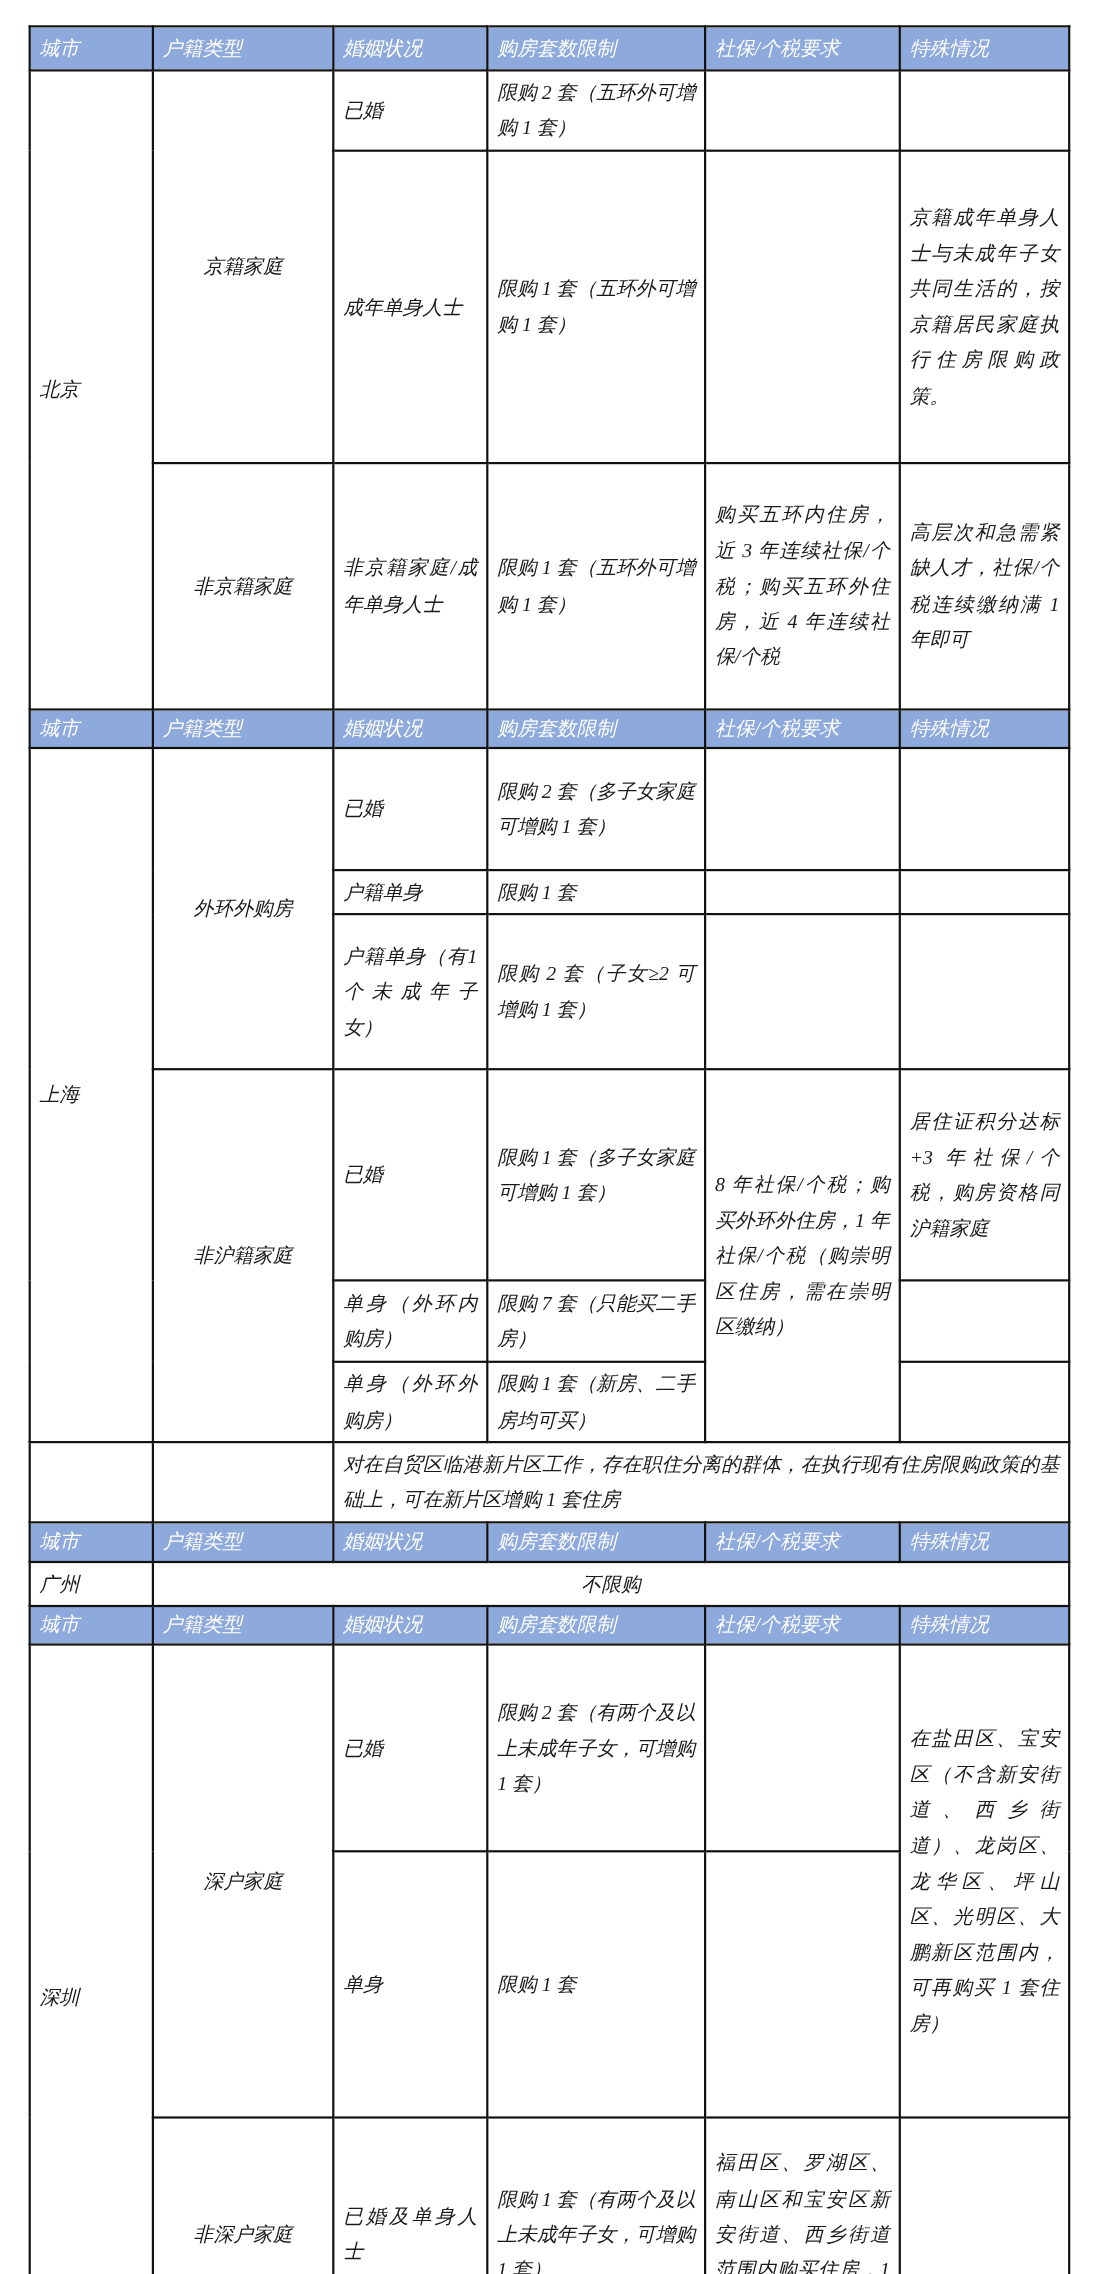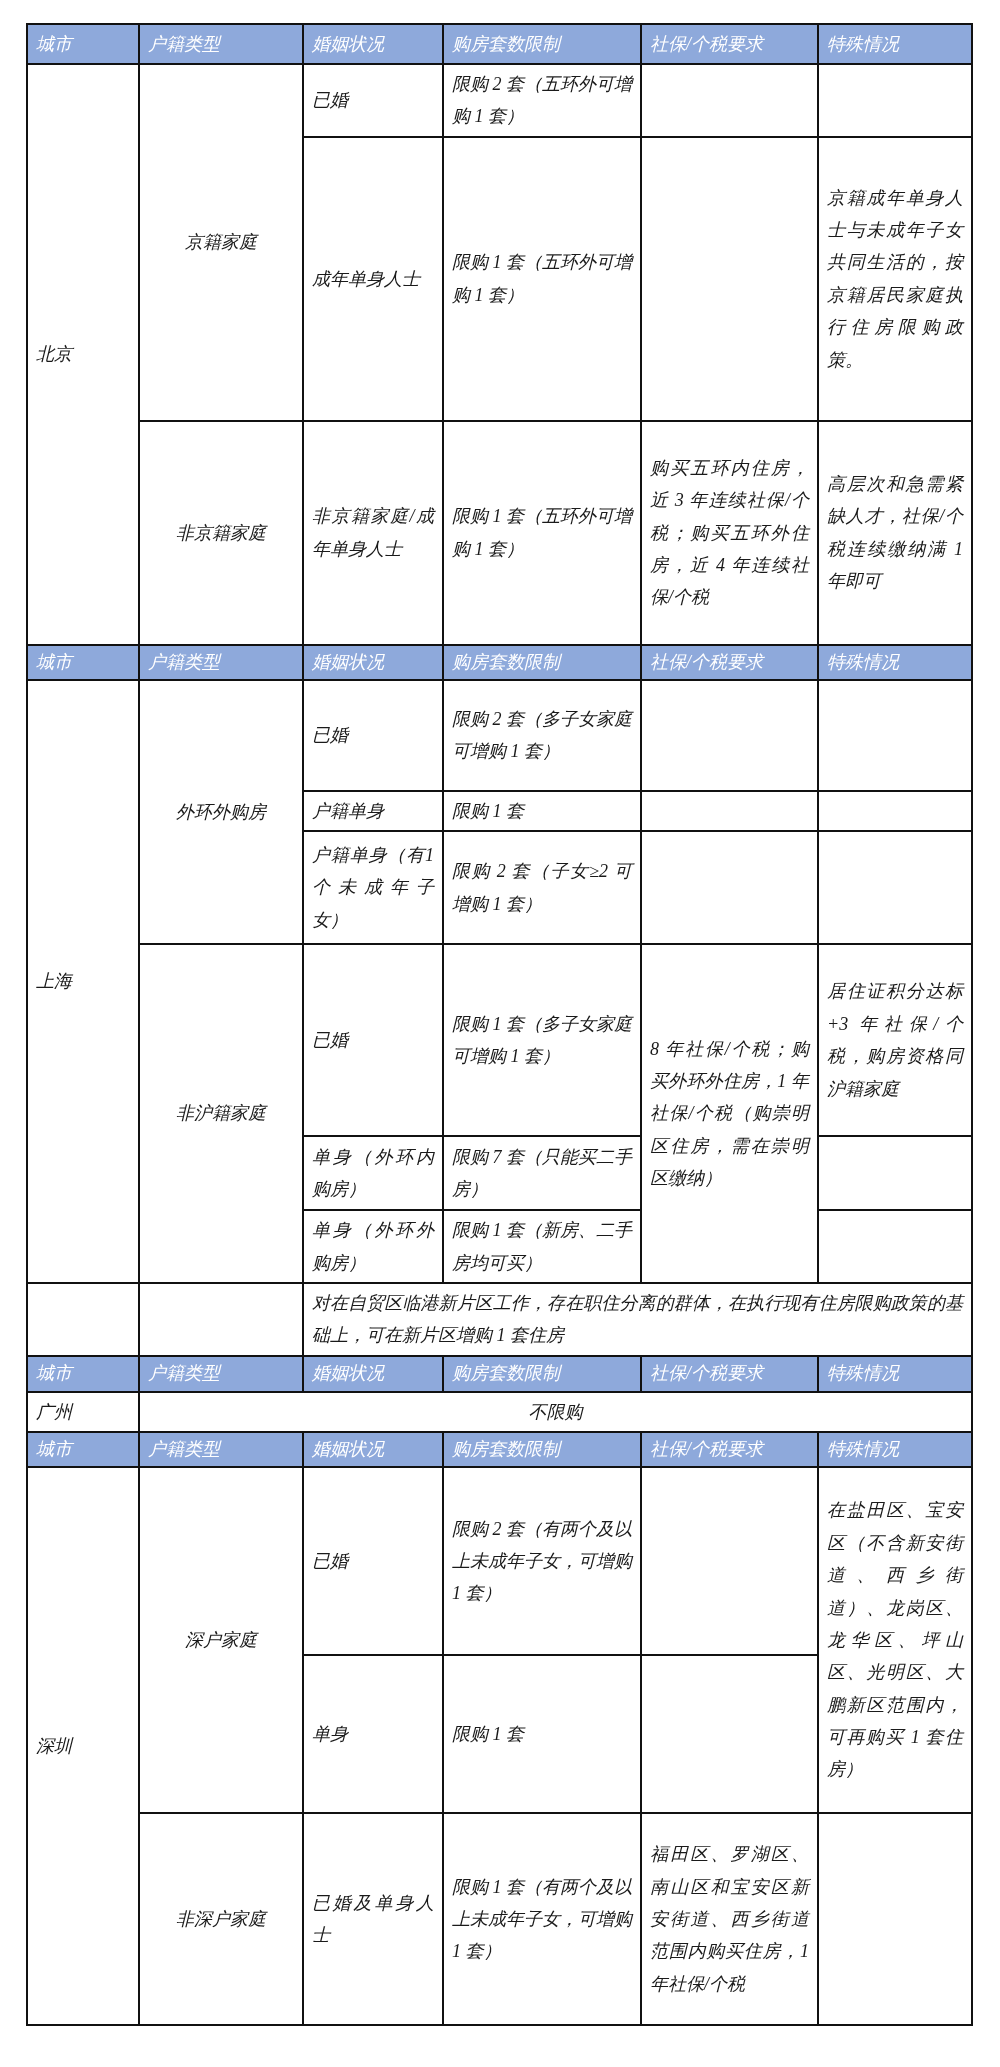--- a/index.html
+++ b/index.html
@@ -105,21 +105,21 @@
     <td>限购 2 套（多子女家庭可增购 1 套）</td>
     <td></td>
     <td></td>
   </tr>
   <tr style="height:34px">
     <td>户籍单身</td>
     <td>限购 1 套</td>
     <td></td>
     <td></td>
   </tr>
-  <tr style="height:113px">
+  <tr style="height:141px">
     <td>户籍单身（有1个未成年子女）</td>
     <td>限购 2 套（子女≥2 可增购 1 套）</td>
     <td></td>
     <td></td>
   </tr>
   <tr style="height:192px">
     <td class="center" rowspan="3">非沪籍家庭</td>
     <td>已婚</td>
     <td>限购 1 套（多子女家庭可增购 1 套）</td>
     <td rowspan="3">8 年社保/个税；购买外环外住房，1 年社保/个税（购崇明区住房，需在崇明区缴纳）</td>
@@ -165,21 +165,21 @@
   </tr>
 
   <tr style="height:188px">
     <td class="city" rowspan="3">深圳</td>
     <td class="center" rowspan="2">深户家庭</td>
     <td>已婚</td>
     <td>限购 2 套（有两个及以上未成年子女，可增购 1 套）</td>
     <td></td>
     <td rowspan="2">在盐田区、宝安区（不含新安街道、西乡街道）、龙岗区、龙华区、坪山区、光明区、大鹏新区范围内，可再购买 1 套住房）</td>
   </tr>
-  <tr style="height:158px">
+  <tr style="height:242px">
     <td>单身</td>
     <td>限购 1 套</td>
     <td></td>
   </tr>
   <tr style="height:212px">
     <td class="center">非深户家庭</td>
     <td>已婚及单身人士</td>
     <td>限购 1 套（有两个及以上未成年子女，可增购 1 套）</td>
     <td>福田区、罗湖区、南山区和宝安区新安街道、西乡街道范围内购买住房，1 年社保/个税</td>
     <td></td>

